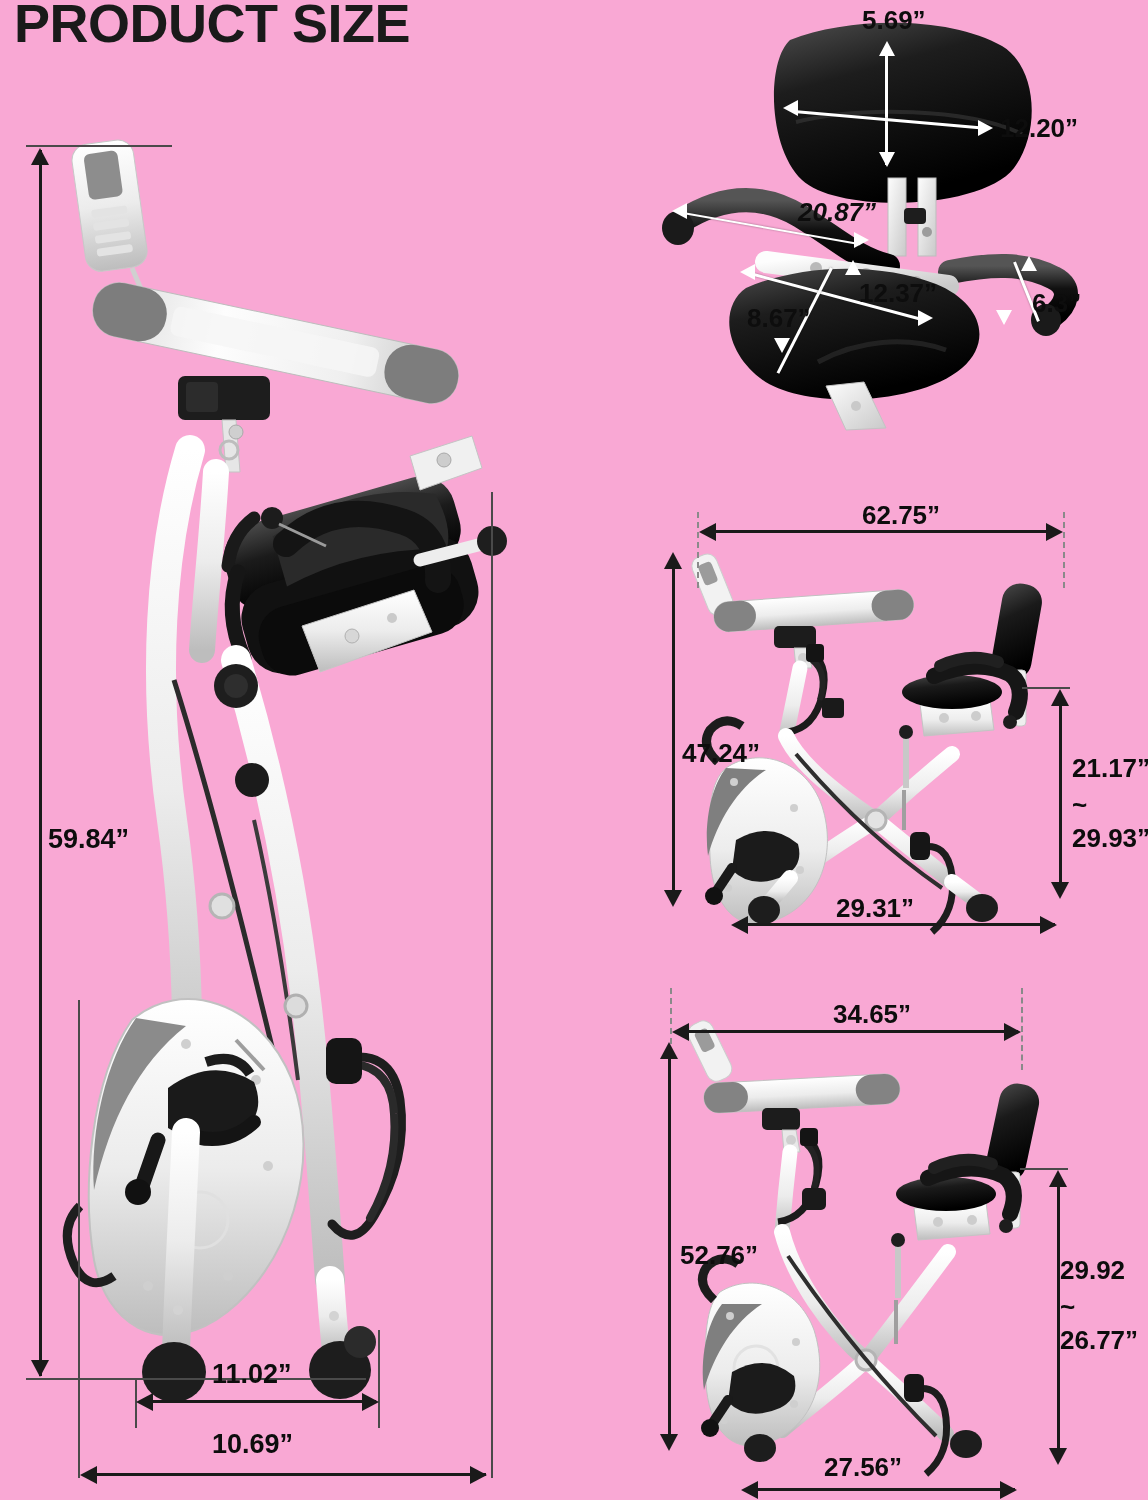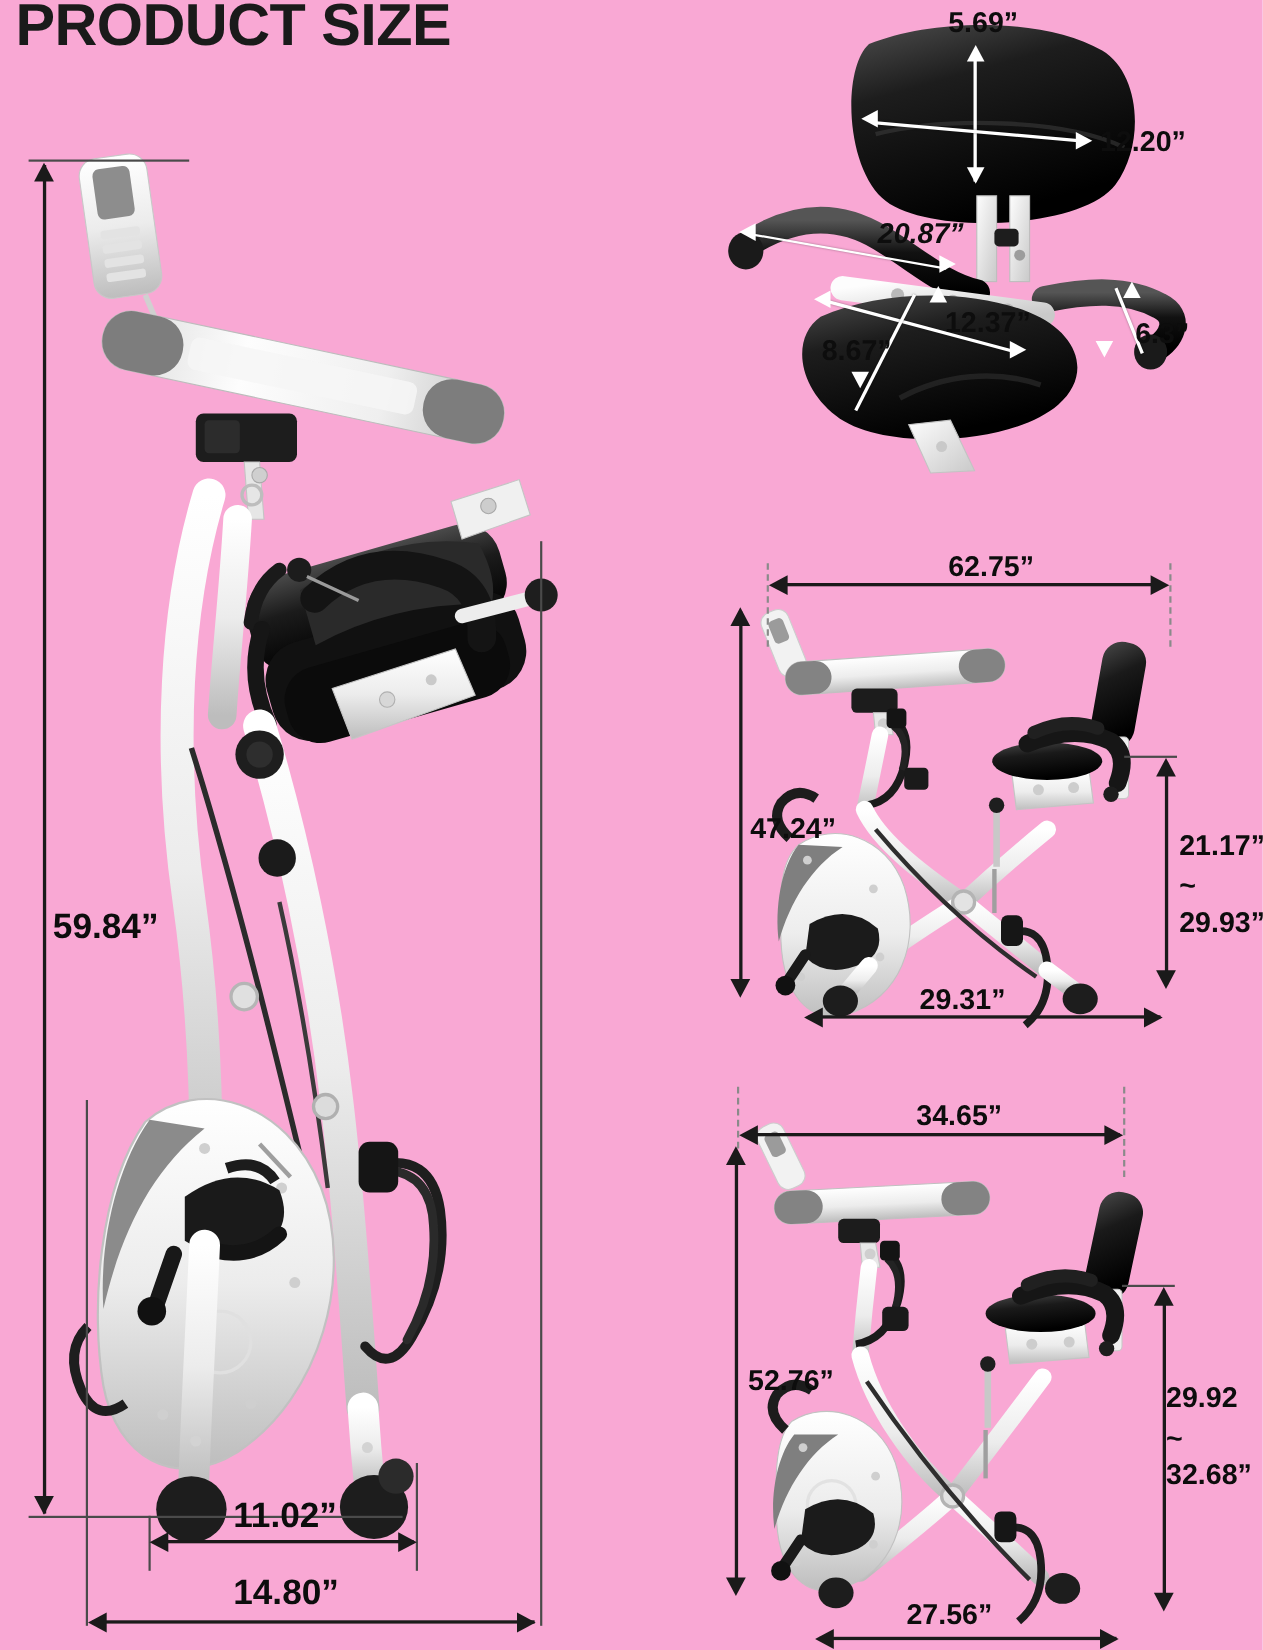--- a/index.html
+++ b/index.html
@@ -14,21 +14,21 @@
     position:absolute;left:14px;top:-6px;
     font-size:54px;font-weight:bold;letter-spacing:-0.5px;color:#1a1a1a;
     line-height:1.1;
   }
 
   
   .dim{
     position:absolute;font-weight:bold;color:#0d0d0d;white-space:nowrap;
     font-size:26px;letter-spacing:0px;
   }
-  .dim.lg{font-size:32px;}
+  .dim.lg{font-size:27px;}
 
   
   .hline{position:absolute;height:3px;background:#1a1a1a;}
   .vline{position:absolute;width:3px;background:#1a1a1a;}
   .ext{position:absolute;background:#4a4a4a;}
   .ext.v{width:2px;}
   .ext.h{height:2px;}
   .dash.v{position:absolute;width:0;border-left:2px dashed #8a8a8a;}
 
   
@@ -197,21 +197,21 @@
   <div class="hline" style="left:140px;top:1400px;width:236px;"></div>
   <div class="ar left" style="left:136px;top:1393px;"></div>
   <div class="ar right" style="left:362px;top:1393px;"></div>
   <div class="dim lg" style="left:212px;top:1359px;">11.02”</div>
 
   <div class="ext v" style="left:78px;top:1000px;height:478px;"></div>
   <div class="ext v" style="left:491px;top:492px;height:986px;"></div>
   <div class="hline" style="left:84px;top:1473px;width:402px;"></div>
   <div class="ar left" style="left:80px;top:1466px;"></div>
   <div class="ar right" style="left:470px;top:1466px;"></div>
-  <div class="dim lg" style="left:212px;top:1429px;">14.80”</div>
+  <div class="dim lg" style="left:212px;top:1429px;">10.69”</div>
 
   <div class="art" style="left:650px;top:10px;width:498px;height:420px;">
     <svg width="498" height="420" viewBox="0 0 498 420">
       <defs>
         <linearGradient id="pad" x1="0" y1="0" x2=".4" y2="1">
           <stop offset="0" stop-color="#4e4e4e"></stop>
             <stop offset=".35" stop-color="#1d1d1d"></stop>
           <stop offset="1" stop-color="#000"></stop>
         </linearGradient>
         <linearGradient id="wt" x1="0" y1="0" x2="1" y2="1">
@@ -498,15 +498,15 @@
   <div class="ar left" style="left:741px;top:1481px;"></div>
   <div class="ar right" style="left:1000px;top:1481px;"></div>
   <div class="dim" style="left:824px;top:1452px;">27.56”</div>
 
   <div class="ext h" style="left:1020px;top:1168px;width:48px;"></div>
   <div class="vline" style="left:1057px;top:1174px;height:286px;"></div>
   <div class="ar up" style="left:1049px;top:1170px;"></div>
   <div class="ar down" style="left:1049px;top:1448px;"></div>
   <div class="dim" style="left:1060px;top:1255px;">29.92</div>
   <div class="dim" style="left:1060px;top:1292px;">~</div>
-  <div class="dim" style="left:1060px;top:1325px;">32.68”</div>
+  <div class="dim" style="left:1060px;top:1325px;">26.77”</div>
 
 </div>
 
 </body></html>

